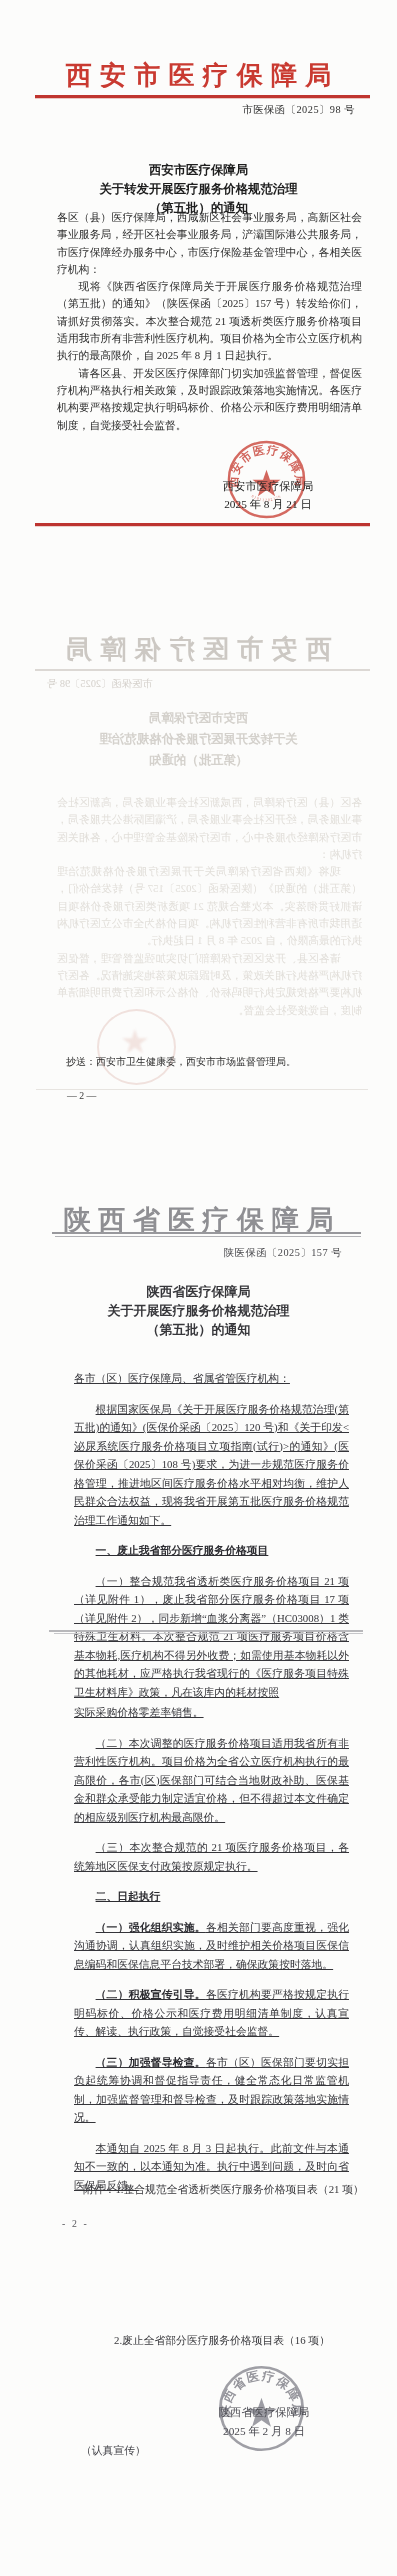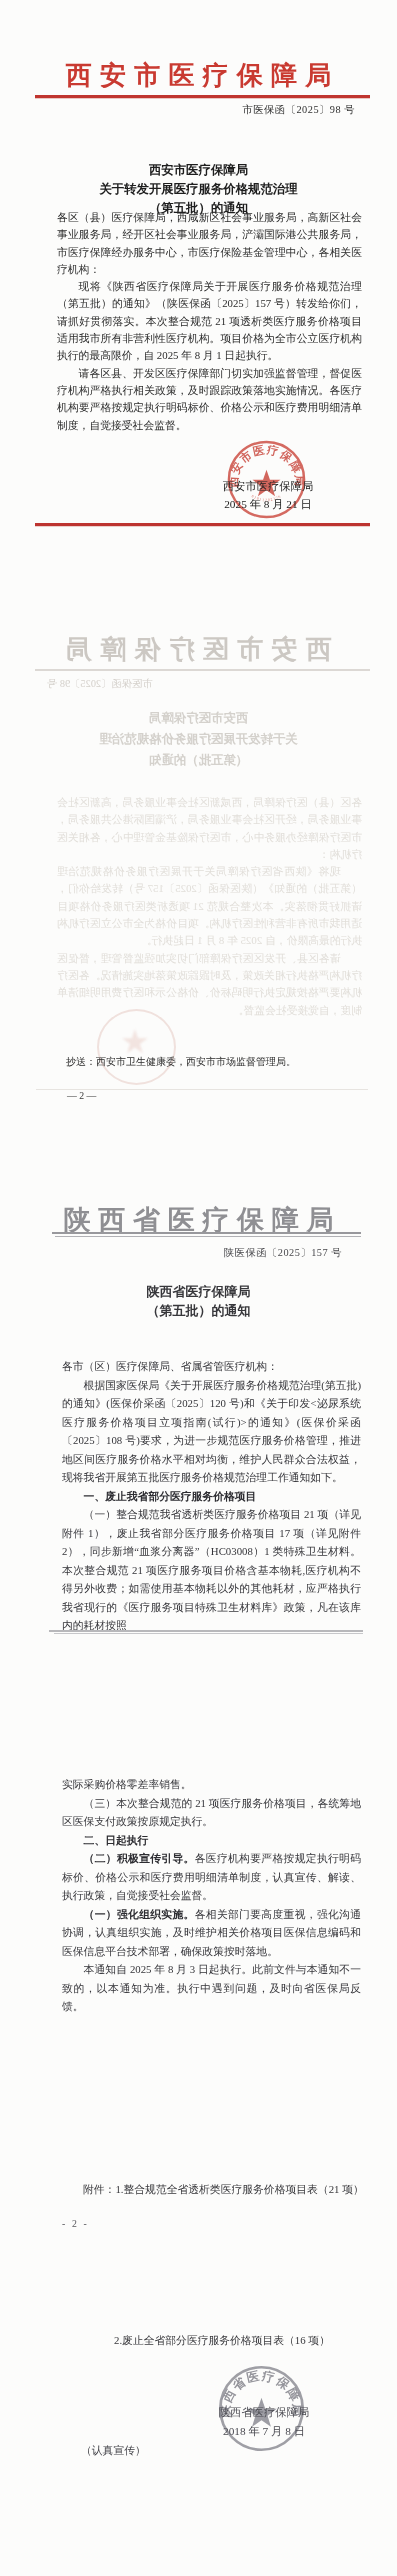--- a/index.html
+++ b/index.html
@@ -52,23 +52,23 @@
   .pageno-d1{top:1090px;left:67px;font-size:9.8px;color:#3a3a3a;}
   
   .gray-head{top:1202px;font-size:27px;font-weight:bold;color:#8f8f93;
     letter-spacing:7.7px;text-indent:7.7px;white-space:nowrap;}
   .gray-rule-a{top:1232px;left:52px;width:309px;height:2.1px;background:#98989c;}
   .gray-rule-b{top:1236px;left:55px;width:306px;height:1px;background:#b1b1b5;}
   .p-docno{top:1246px;right:55px;font-size:10.3px;color:#48484c;letter-spacing:0.5px;}
   .p-title{top:1282px;font-size:13px;font-weight:bold;line-height:19px;color:#37373b;
     font-family:"Liberation Sans","DejaVu Sans",sans-serif;}
   .body2{left:62px;width:299px;font-size:10.8px;line-height:18.5px;color:#35353a;}
-  .body2 p{margin:0;}
+  .body2 p{margin:12px;text-decoration:underline;}
   .b2-1{top:1357px;}
-  .b2-2{top:1775px;}
+  .b2-2{top:1691px;}
   .lead,.heading{font-weight:bold;color:#2d2d32;
     font-family:"Liberation Sans","DejaVu Sans",sans-serif;}
   .pgbrk-a{top:1630px;left:49px;width:314px;height:1.5px;background:#b8b8bb;}
   .pgbrk-b{top:1633px;left:54px;width:309px;height:1px;background:#c7c7ca;}
   .attach1{top:2183px;left:83px;font-size:10.8px;color:#36363a;}
   .pageno-d2{top:2218px;left:62px;font-size:9.8px;color:#57575b;letter-spacing:2.1px;}
   .attach2{top:2334px;left:114px;font-size:10.8px;color:#38383c;}
   .seal-gray{left:216px;top:2363px;z-index:2;opacity:.85;}
   .p-sig{left:210px;width:108px;text-align:center;font-size:11.3px;color:#4a4a51;z-index:3;}
   .public-note{top:2444px;left:81px;font-size:10.8px;color:#3e3e44;}
@@ -133,55 +133,58 @@
   <div class="abs faint-rule"></div>
   <div class="abs pageno-d1">— 2 —</div>
 
   <div class="abs center gray-head">陕西省医疗保障局</div>
   <div class="abs gray-rule-a"></div>
   <div class="abs gray-rule-b"></div>
   <div class="abs p-docno">陕医保函〔2025〕157 号</div>
 
   <div class="abs center p-title">
     <div>陕西省医疗保障局</div>
+    <div>关于开展医疗服务价格规范治理</div>
     <div>（第五批）的通知</div>
   </div>
 
   <div class="abs body2 b2-1 justify">
     <p>各市（区）医疗保障局、省属省管医疗机构：</p>
     <p class="indent">根据国家医保局《关于开展医疗服务价格规范治理(第五批)的通知》(医保价采函〔2025〕120 号)和《关于印发&lt;泌尿系统医疗服务价格项目立项指南(试行)&gt;的通知》(医保价采函〔2025〕108 号)要求，为进一步规范医疗服务价格管理，推进地区间医疗服务价格水平相对均衡，维护人民群众合法权益，现将我省开展第五批医疗服务价格规范治理工作通知如下。</p>
     <p class="indent heading">一、废止我省部分医疗服务价格项目</p>
     <p class="indent">（一）整合规范我省透析类医疗服务价格项目 21 项（详见附件 1），废止我省部分医疗服务价格项目 17 项（详见附件 2），同步新增“血浆分离器”（HC03008）1 类特殊卫生材料。本次整合规范 21 项医疗服务项目价格含基本物耗,医疗机构不得另外收费；如需使用基本物耗以外的其他耗材，应严格执行我省现行的《医疗服务项目特殊卫生材料库》政策，凡在该库内的耗材按照</p>
   </div>
 
   <div class="abs pgbrk-a"></div>
   <div class="abs pgbrk-b"></div>
 
   <div class="abs body2 b2-2 justify">
     <p>实际采购价格零差率销售。</p>
+    <p class="indent">（二）本次调整的医疗服务价格项目适用我省所有非营利性医疗机构。项目价格为全省公立医疗机构执行的最高限价，各市(区)医保部门可结合当地财政补助、医保基金和群众承受能力制定适宜价格，但不得超过本文件确定的相应级别医疗机构最高限价。</p>
     <p class="indent">（三）本次整合规范的 21 项医疗服务价格项目，各统筹地区医保支付政策按原规定执行。</p>
     <p class="indent heading">二、日起执行</p>
+    <p class="indent"><span class="lead">（一）强化组织实施。</span><span>各相关部门要高度重视，强化沟通协调，认真组织实施，及时维护相关价格项目医保信息编码和医保信息平台技术部署，确保政策按时落地。</span></p>
     <p class="indent"><span class="lead">（二）积极宣传引导。</span><span>各医疗机构要严格按规定执行明码标价、价格公示和医疗费用明细清单制度，认真宣传、解读、执行政策，自觉接受社会监督。</span></p>
-    <p class="indent"><span class="lead">（一）强化组织实施。</span><span>各相关部门要高度重视，强化沟通协调，认真组织实施，及时维护相关价格项目医保信息编码和医保信息平台技术部署，确保政策按时落地。</span></p>
+    <p class="indent"><span class="lead">（三）加强督导检查。</span><span>各市（区）医保部门要切实担负起统筹协调和督促指导责任，健全常态化日常监管机制，加强监督管理和督导检查，及时跟踪政策落地实施情况。</span></p>
     <p class="indent">本通知自 2025 年 8 月 3 日起执行。此前文件与本通知不一致的，以本通知为准。执行中遇到问题，及时向省医保局反馈。</p>
   </div>
 
   <div class="abs attach1"><span>附件：</span><span>1.整合规范全省透析类医疗服务价格项目表（21 项）</span></div>
   <div class="abs pageno-d2">- 2 -</div>
 
   <div class="abs attach2">2.废止全省部分医疗服务价格项目表（16 项）</div>
 
   <svg class="abs seal-gray" width="91" height="91" viewBox="0 0 170 170">
     <circle cx="85" cy="85" r="77" fill="none" stroke="#8f8f97" stroke-width="5"></circle>
     <polygon fill="#8d8d95" points="85,65 92.1,85.3 113.5,85.7 96.4,98.7 102.6,119.3 85,107 67.4,119.3 73.6,98.7 56.5,85.7 77.9,85.3"></polygon>
     <path id="sealArc2" d="M 25,92 A 60,60 0 0 1 145,92" fill="none"></path>
     <text font-size="23" fill="#83838b" font-weight="bold" letter-spacing="3" font-family="Liberation Serif, DejaVu Serif, serif">
       <textPath href="#sealArc2" startOffset="50%" text-anchor="middle">陕西省医疗保障局</textPath>
     </text>
   </svg>
 
   <div class="abs p-sig seal-sig-text" style="top:2405px;">陕西省医疗保障局</div>
-  <div class="abs p-sig seal-sig-text" style="top:2424px;">2018 年 7 月 8 日</div>
+  <div class="abs p-sig seal-sig-text" style="top:2424px;">2025 年 2 月 8 日</div>
 
   <div class="abs public-note">（认真宣传）</div>
 
 </div>
 
 
 </body></html>

